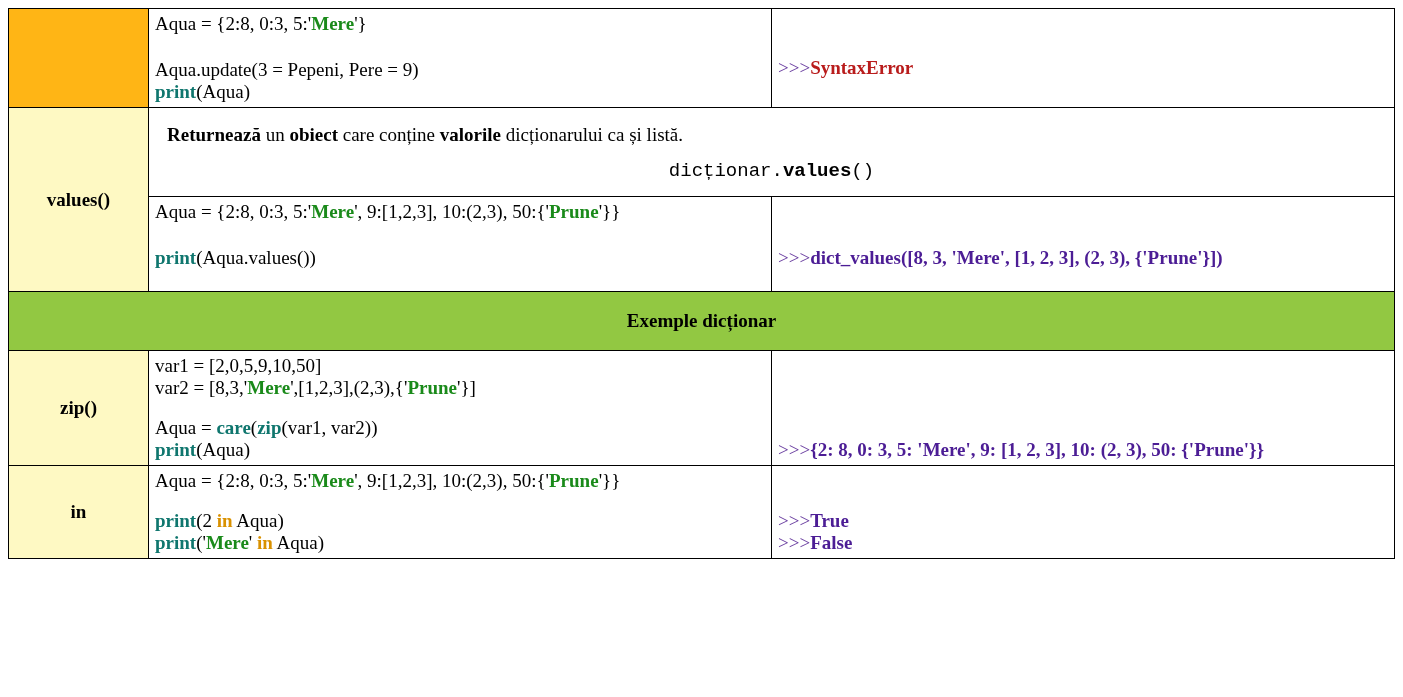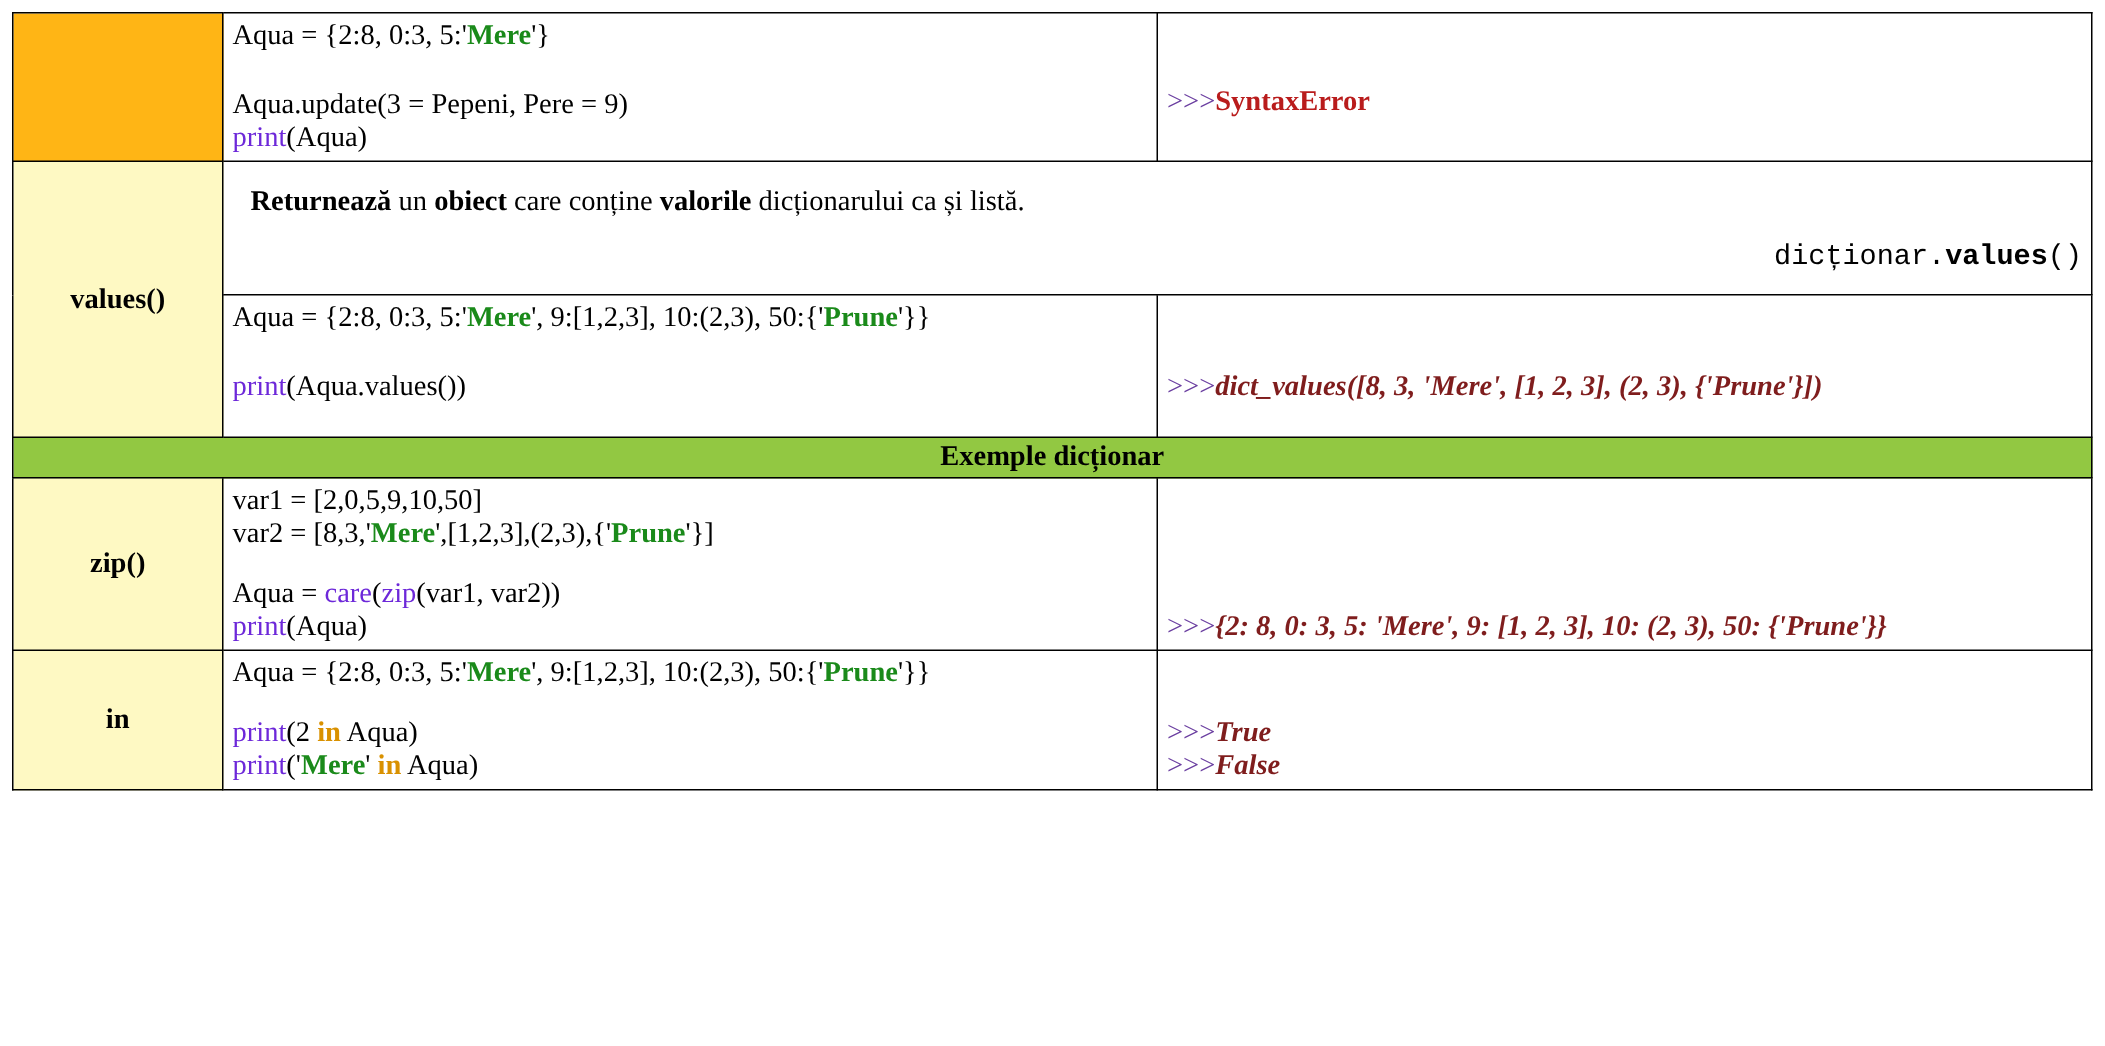--- a/index.html
+++ b/index.html
@@ -25,36 +25,36 @@
     background: #fef9c3;
     font-weight: bold;
     text-align: center;
     vertical-align: middle;
     width: 140px;
   }
   td.section-header {
     background: #92c842;
     font-weight: bold;
     text-align: center;
-    padding: 2px 6px;
+    padding: 18px 6px;
   }
   td.empty-header {
     background: #ffb515;
     width: 140px;
   }
   .cw { width: 46%; }
   .ow { width: 46%; }
   .prompt { color: #6a3ea0; }
-  .kw { color: #6d28d9; font-weight: normal; }
+  .kw { color: #0f766e; font-weight: bold; }
   .kw2 { color: #d99100; font-weight: bold; }
   .str { color: #1a8a1a; font-weight: bold; }
-  .out { color: #7f1d1d; font-weight: bold; font-style: italic; }
+  .out { color: #4c1d95; font-weight: bold; }
   .err { color: #b91c1c; font-weight: bold; }
   .mono { font-family: "Liberation Mono", "Courier New", monospace; }
-  .center { text-align: right; }
+  .center { text-align: center; }
   .syntax-line { display: block; margin: 14px 0 10px 0; }
   .para { margin: 12px; }
   .gap { display: block; height: 24px; }
   .gap-sm { display: block; height: 18px; }
 </style>
 </head>
 <body>
 
 <table>
   <colgroup>

